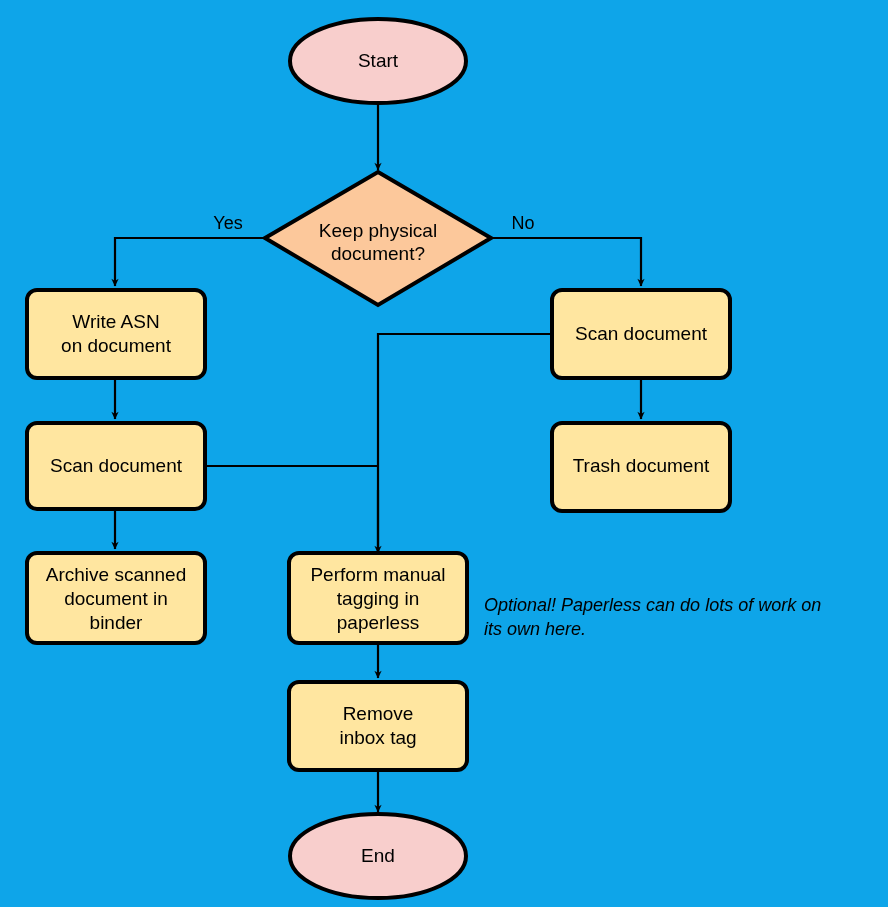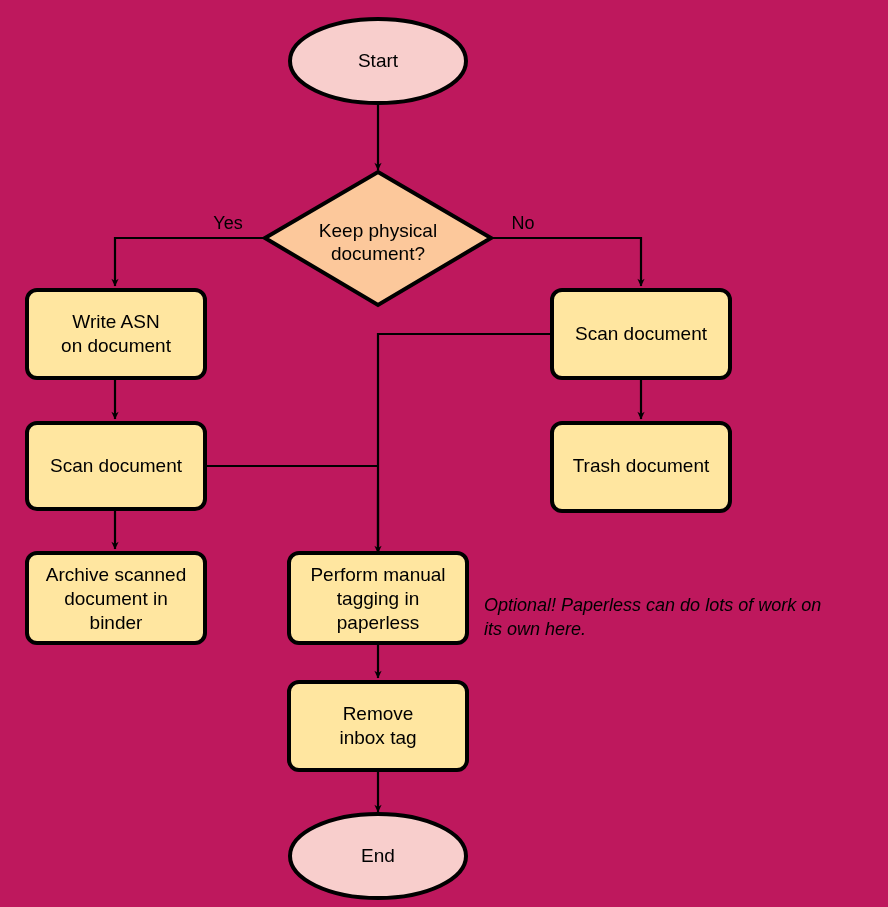--- a/index.html
+++ b/index.html
@@ -7,21 +7,21 @@
     padding: 0;
     background: #ffffff;
   }
   body {
     font-family: "Liberation Sans", sans-serif;
   }
   #canvas {
     position: relative;
     width: 888px;
     height: 907px;
-    background: #be185d;
+    background: #0ea5e9;
     overflow: hidden;
   }
   #flow-svg {
     position: absolute;
     top: 0;
     left: 0;
     width: 888px;
     height: 907px;
   }
   .node-label {

